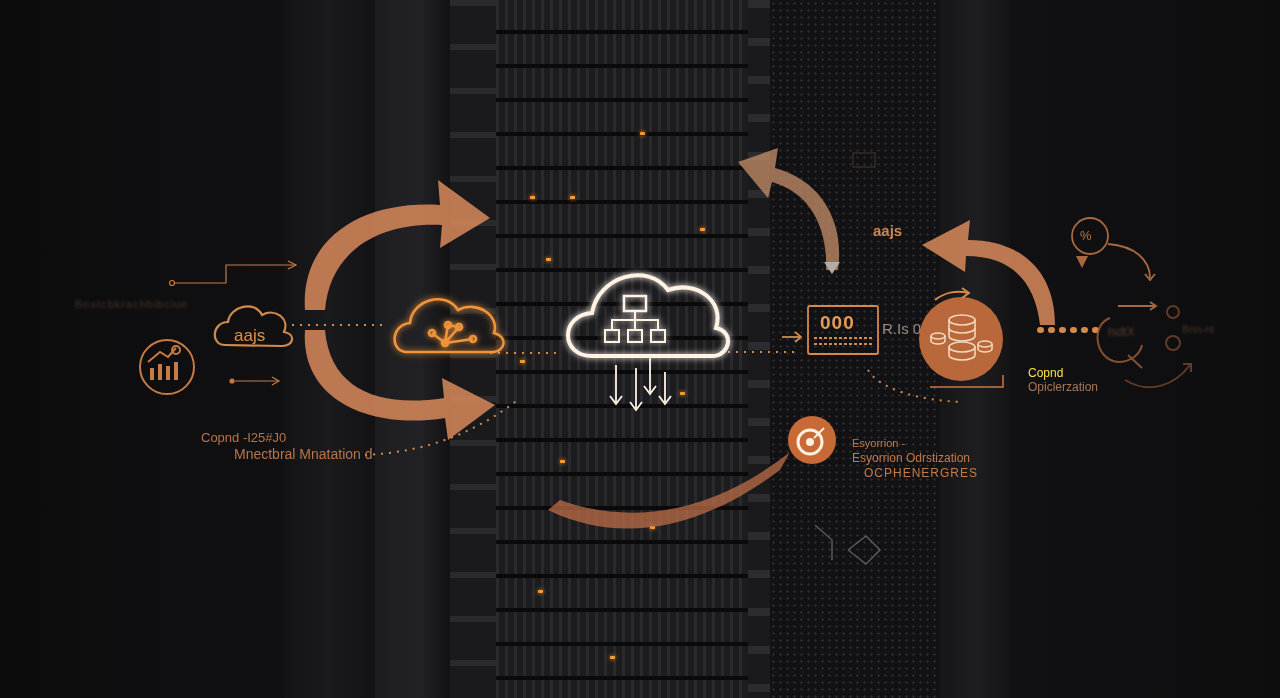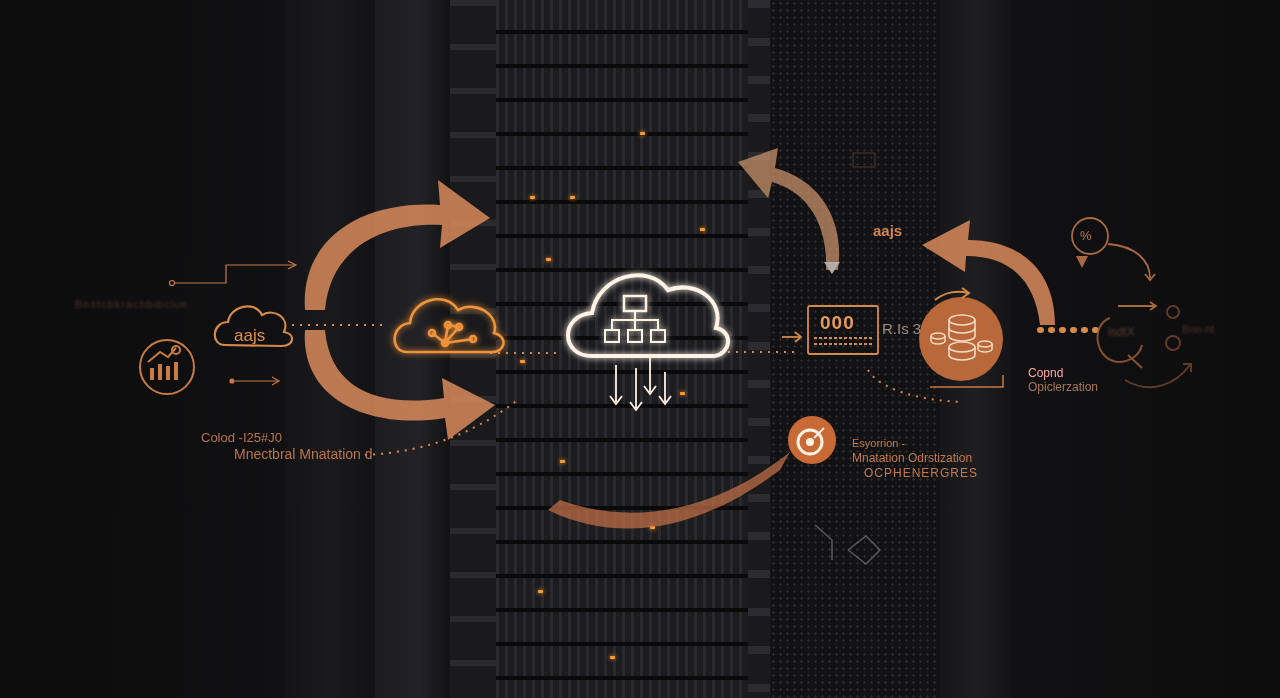--- a/index.html
+++ b/index.html
@@ -201,26 +201,26 @@
   <g stroke="#7a4a30" stroke-width="2" fill="none" opacity="0.75">
     <circle cx="1173" cy="312" r="6"></circle>
       <circle cx="1173" cy="343" r="7"></circle>
     <path d="M1125,380 C1150,395 1175,385 1190,365"></path>
     <polyline points="1183,364 1191,364 1191,372"></polyline>
   </g>
 </svg>
 
 <div class="lbl blurred" style="left:75px;top:298px;font-size:11px;letter-spacing:1px;color:#6a4a38">Bnstcbkrachbibclue</div>
 <div class="lbl" style="left:234px;top:326px;font-size:17px;color:#e0904a">aajs</div>
-<div class="lbl" style="left:201px;top:430px;font-size:13px;color:#b8754a">Colod -I25#J0</div>
+<div class="lbl" style="left:201px;top:430px;font-size:13px;color:#b8754a">Copnd -I25#J0</div>
 <div class="lbl" style="left:234px;top:446px;font-size:14px;color:#b8754a">Mnectbral Mnatation d</div>
 
 <div class="lbl" style="left:873px;top:222px;font-size:15px;font-weight:bold;color:#d2864e">aajs</div>
 <div class="lbl" style="left:820px;top:312px;font-size:19px;font-weight:bold;color:#e39a5a;letter-spacing:1px">000</div>
-<div class="lbl" style="left:882px;top:320px;font-size:15px;color:#9a8a80">R.Is 3</div>
-<div class="lbl" style="left:1028px;top:366px;font-size:12px;color:#fca5a5">Copnd</div>
+<div class="lbl" style="left:882px;top:320px;font-size:15px;color:#9a8a80">R.Is 0</div>
+<div class="lbl" style="left:1028px;top:366px;font-size:12px;color:#fde047">Copnd</div>
 <div class="lbl" style="left:1028px;top:380px;font-size:12px;color:#a8785a">Opiclerzation</div>
 <div class="lbl" style="left:852px;top:437px;font-size:11px;color:#c47a48">Esyorrion -</div>
-<div class="lbl" style="left:852px;top:451px;font-size:12px;color:#c47a48">Mnatation Odrstization</div>
+<div class="lbl" style="left:852px;top:451px;font-size:12px;color:#c47a48">Esyorrion Odrstization</div>
 <div class="lbl" style="left:864px;top:466px;font-size:12px;color:#c47a48;letter-spacing:1px">OCPHENERGRES</div>
 <div class="lbl" style="left:1080px;top:228px;font-size:13px;color:#b8754a">%</div>
 <div class="lbl blurred" style="left:1108px;top:325px;font-size:12px;color:#8a5a3a">lsdtX</div>
 <div class="lbl blurred" style="left:1182px;top:323px;font-size:11px;color:#6a4a38">Bnn-nt</div>
 
 </body></html>

